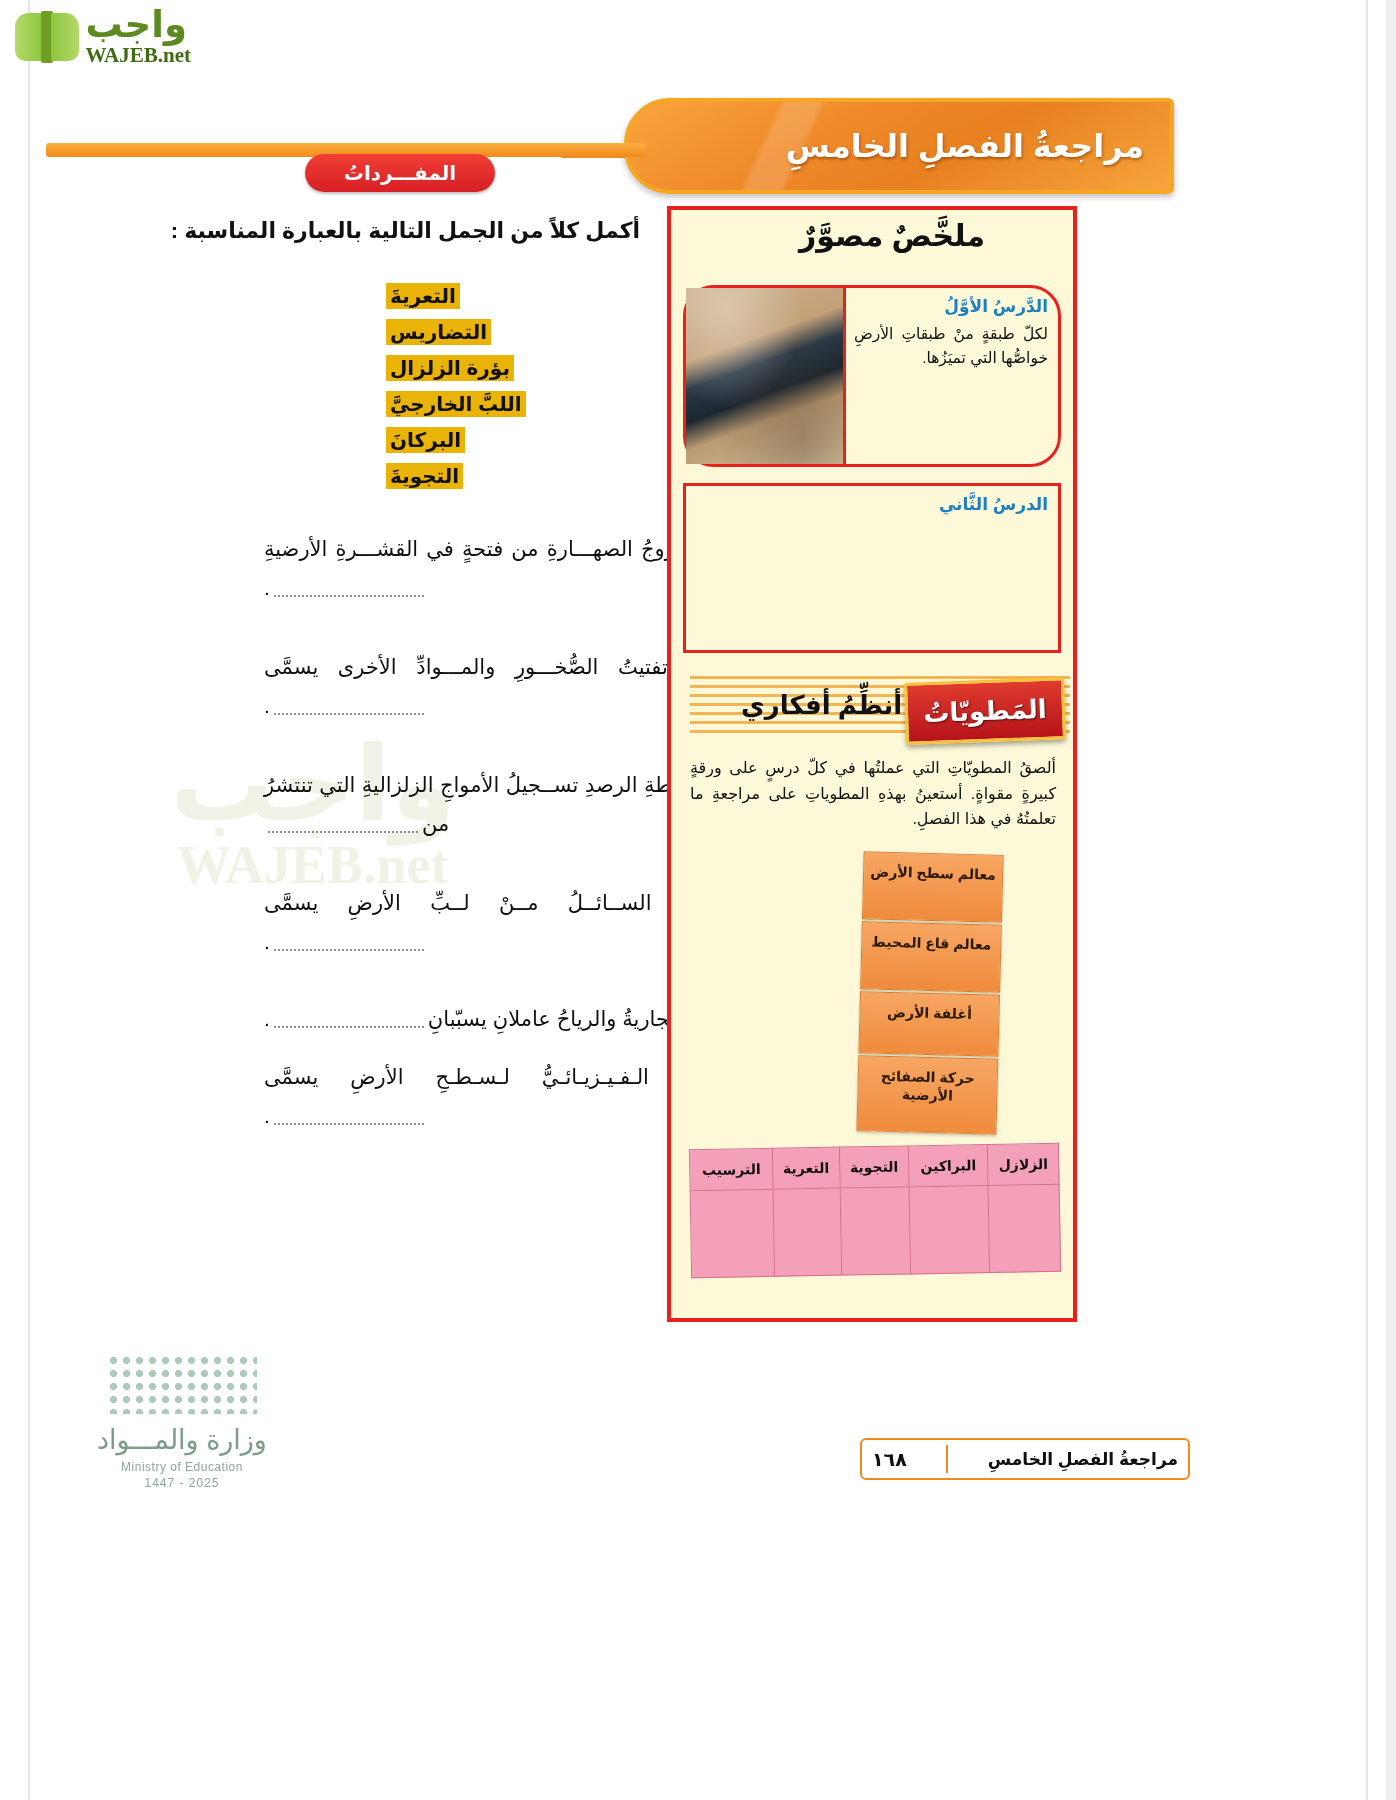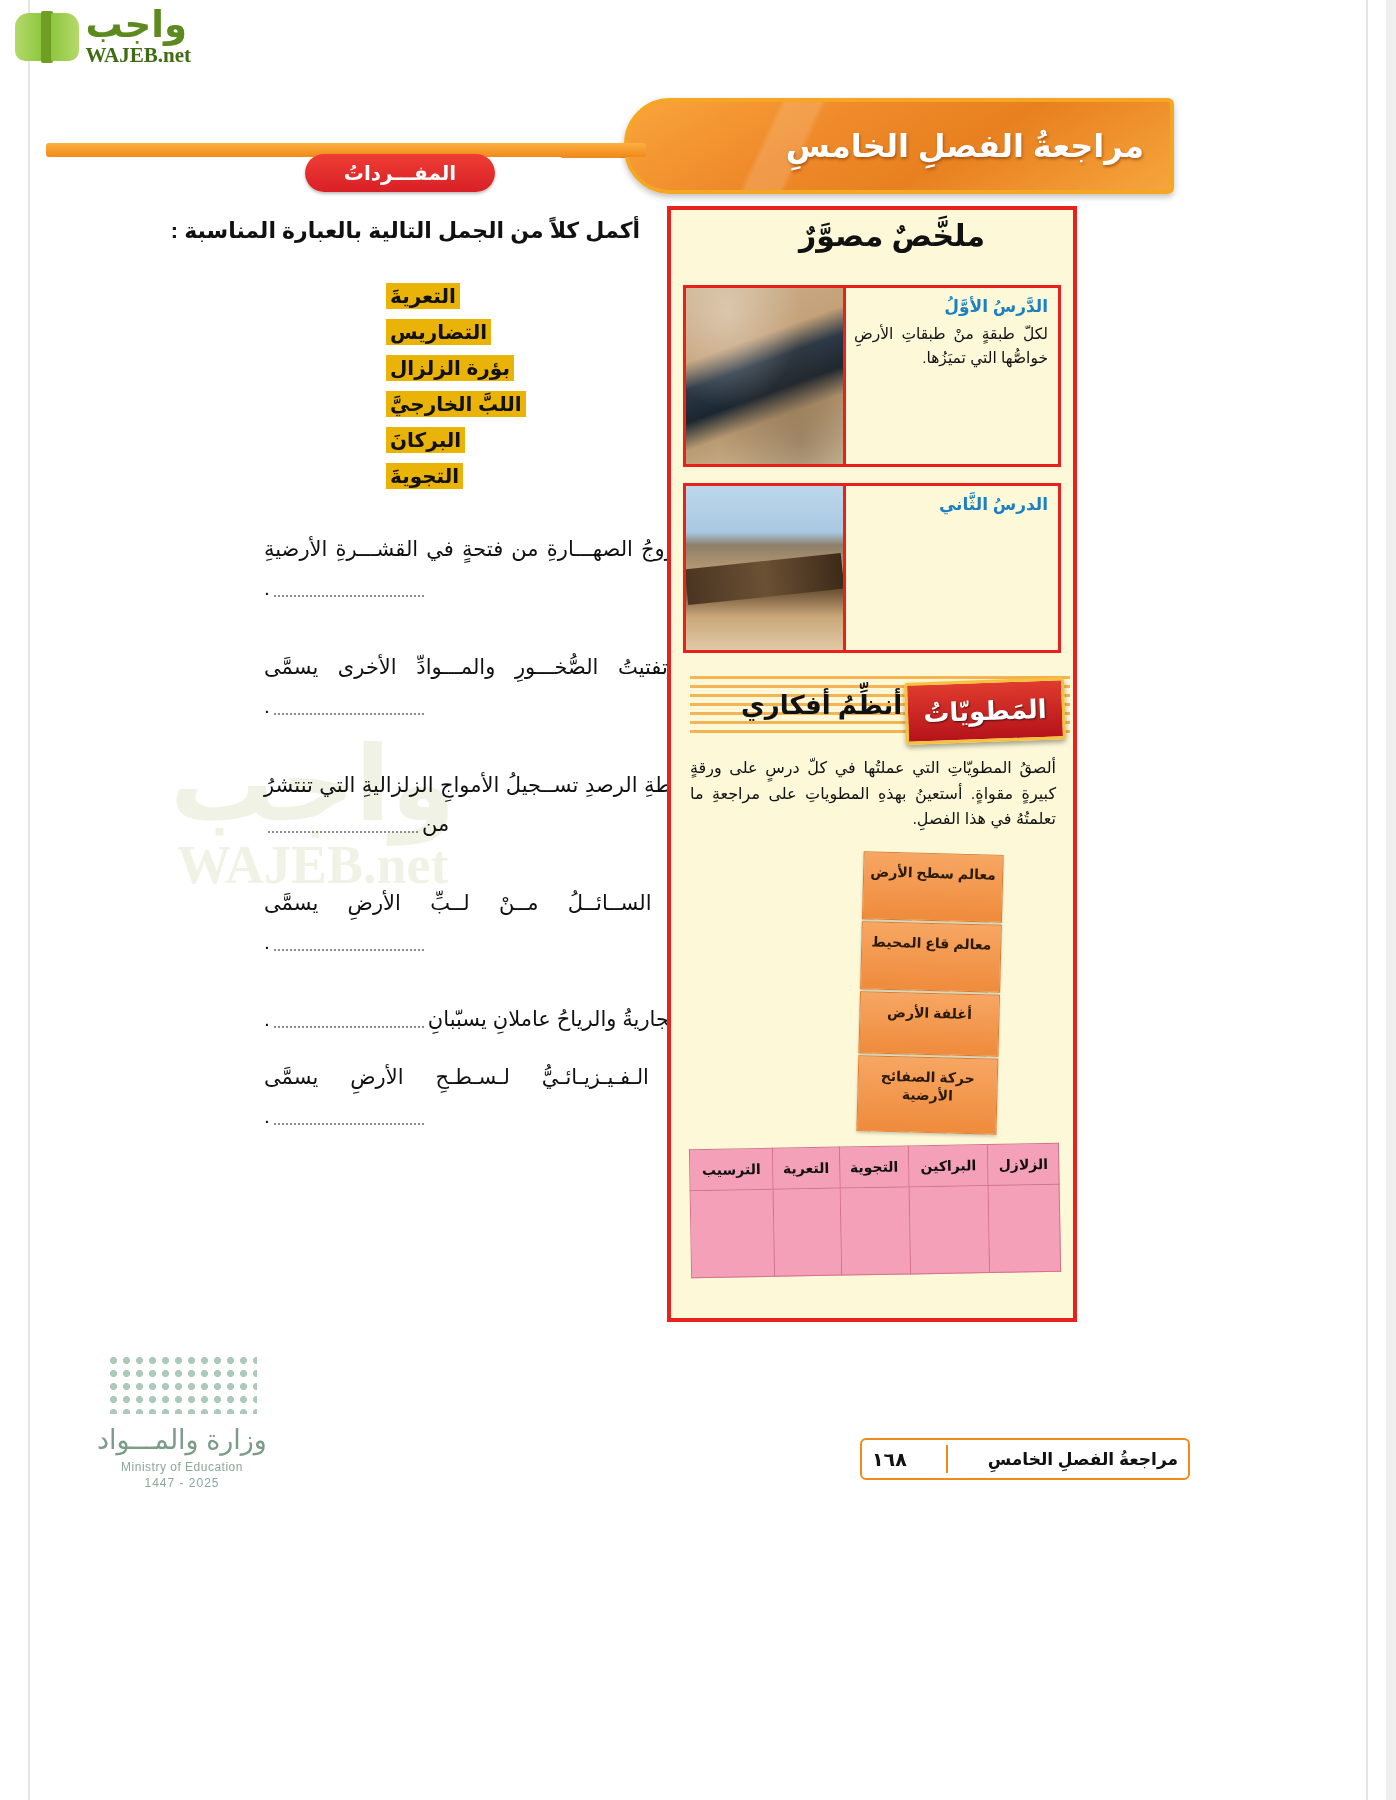--- a/index.html
+++ b/index.html
@@ -53,22 +53,22 @@
   .dots{display:inline-block;border-bottom:2px dotted #8d8d8d;min-width:150px;height:16px;vertical-align:-2px;margin:0 4px;}
 
   
   .panel{position:absolute;left:667px;top:206px;width:410px;height:1116px;
     background:#fcf8d8;border:4px solid #e8211d;box-sizing:border-box;}
   .panel-title{position:absolute;left:667px;top:218px;width:410px;text-align:center;
     font-size:30px;font-weight:bold;color:#111;direction:rtl;margin-left:20px;}
 
   .summary-card{position:absolute;left:683px;width:378px;border:3px solid #e8211d;box-sizing:border-box;
     background:#fcf8d8;display:flex;direction:rtl;}
-  .sc1{top:285px;height:182px;}
-  .sc2{top:483px;height:170px;}
+  .sc1{top:285px;height:182px;border-radius:31px;}
+  .sc2{top:483px;height:170px;flex-direction:column;}
   .sc-text{flex:1;padding:8px 10px 4px 8px;text-align:justify;direction:rtl;}
   .sc-lesson{color:#1b7fc4;font-size:17px;font-weight:bold;margin-bottom:5px;text-align:right;}
   .sc-body{font-size:15.5px;color:#111;line-height:1.55;text-align:justify;text-align-last:right;}
   .sc-img{width:157px;border-right:3px solid #e8211d;background:#caa87a;position:relative;overflow:hidden;}
   .img-river{background:linear-gradient(160deg,#cbb08a 0%,#c4a179 32%,#2c3946 44%,#1b2630 58%,#b99a72 70%,#d8c3a0 100%);}
   .img-river:after{content:"";position:absolute;left:-10%;top:-10%;width:120%;height:120%;
     background:
       radial-gradient(ellipse at 30% 20%,rgba(255,255,255,.35),transparent 40%),
       radial-gradient(ellipse at 70% 80%,rgba(80,60,40,.35),transparent 45%);}
   .img-fault{background:linear-gradient(180deg,#bcd7ea 0%,#a9c9e2 28%,#8d7f6b 36%,#b99a72 52%,#6e5336 64%,#caa87a 80%,#e0c9a6 100%);}

